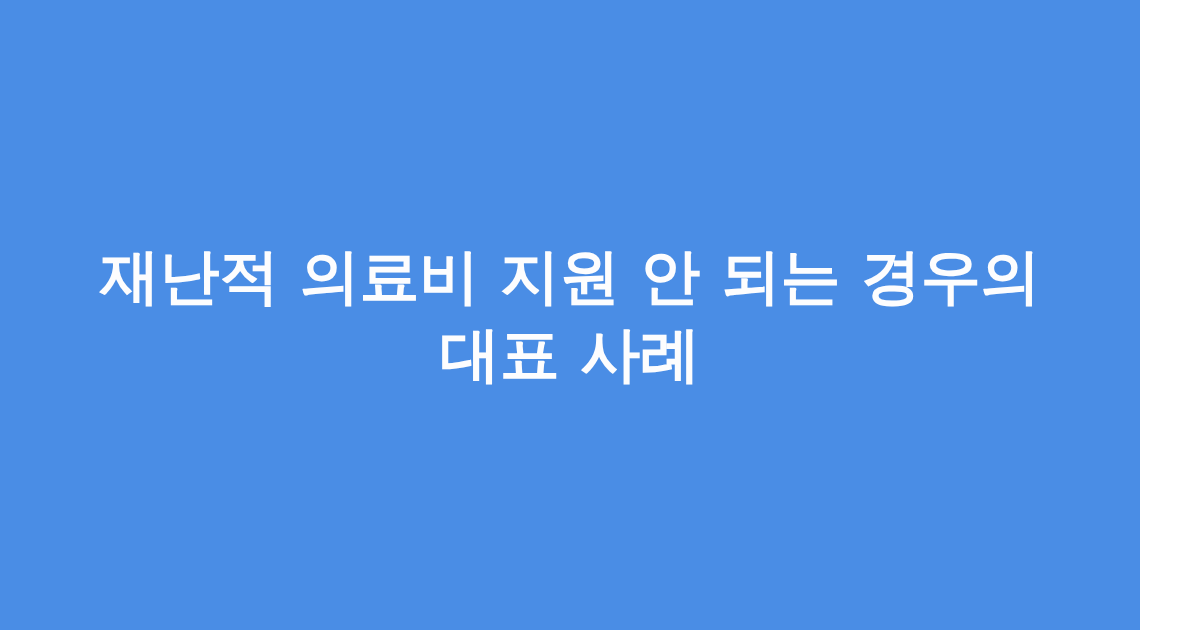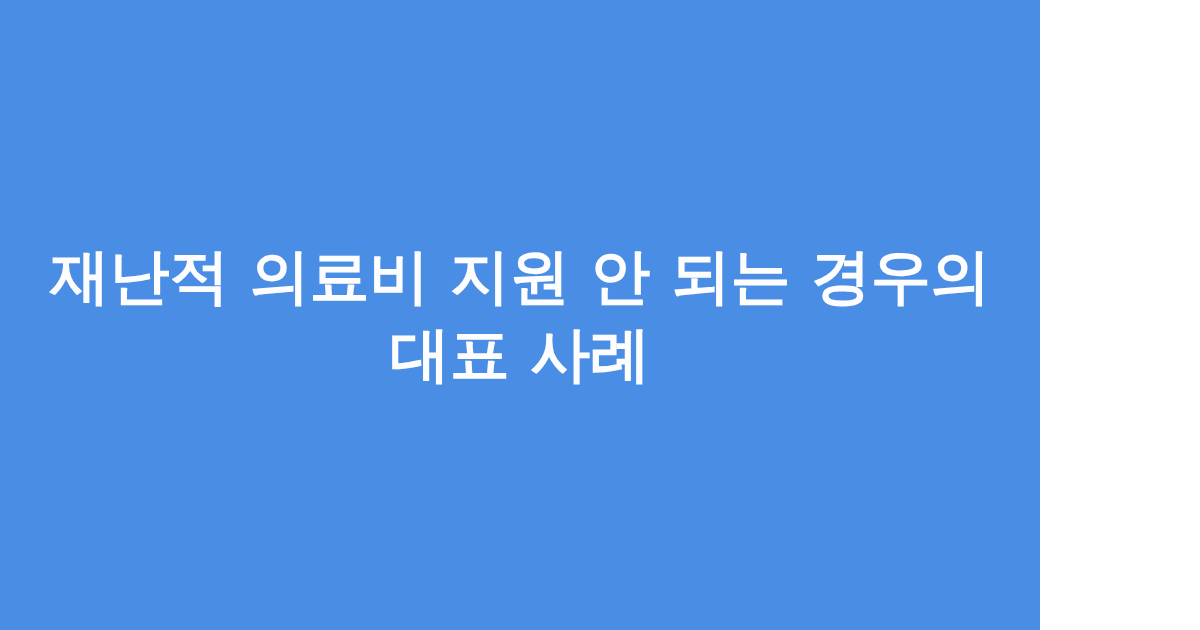--- a/index.html
+++ b/index.html
@@ -11,21 +11,21 @@
   body {
     width: 1200px;
     height: 630px;
     overflow: hidden;
     font-family: "DejaVu Sans", "Liberation Sans", sans-serif;
   }
 
   .og-card {
     position: relative;
     box-sizing: border-box;
-    width: 1040px;
+    width: 1140px;
     height: 630px;
     display: flex;
     align-items: center;
     justify-content: center;
     background-color: #4a8de5;
   }
 
   .headline-block {
     width: 1060px;
     padding: 0 20px;

